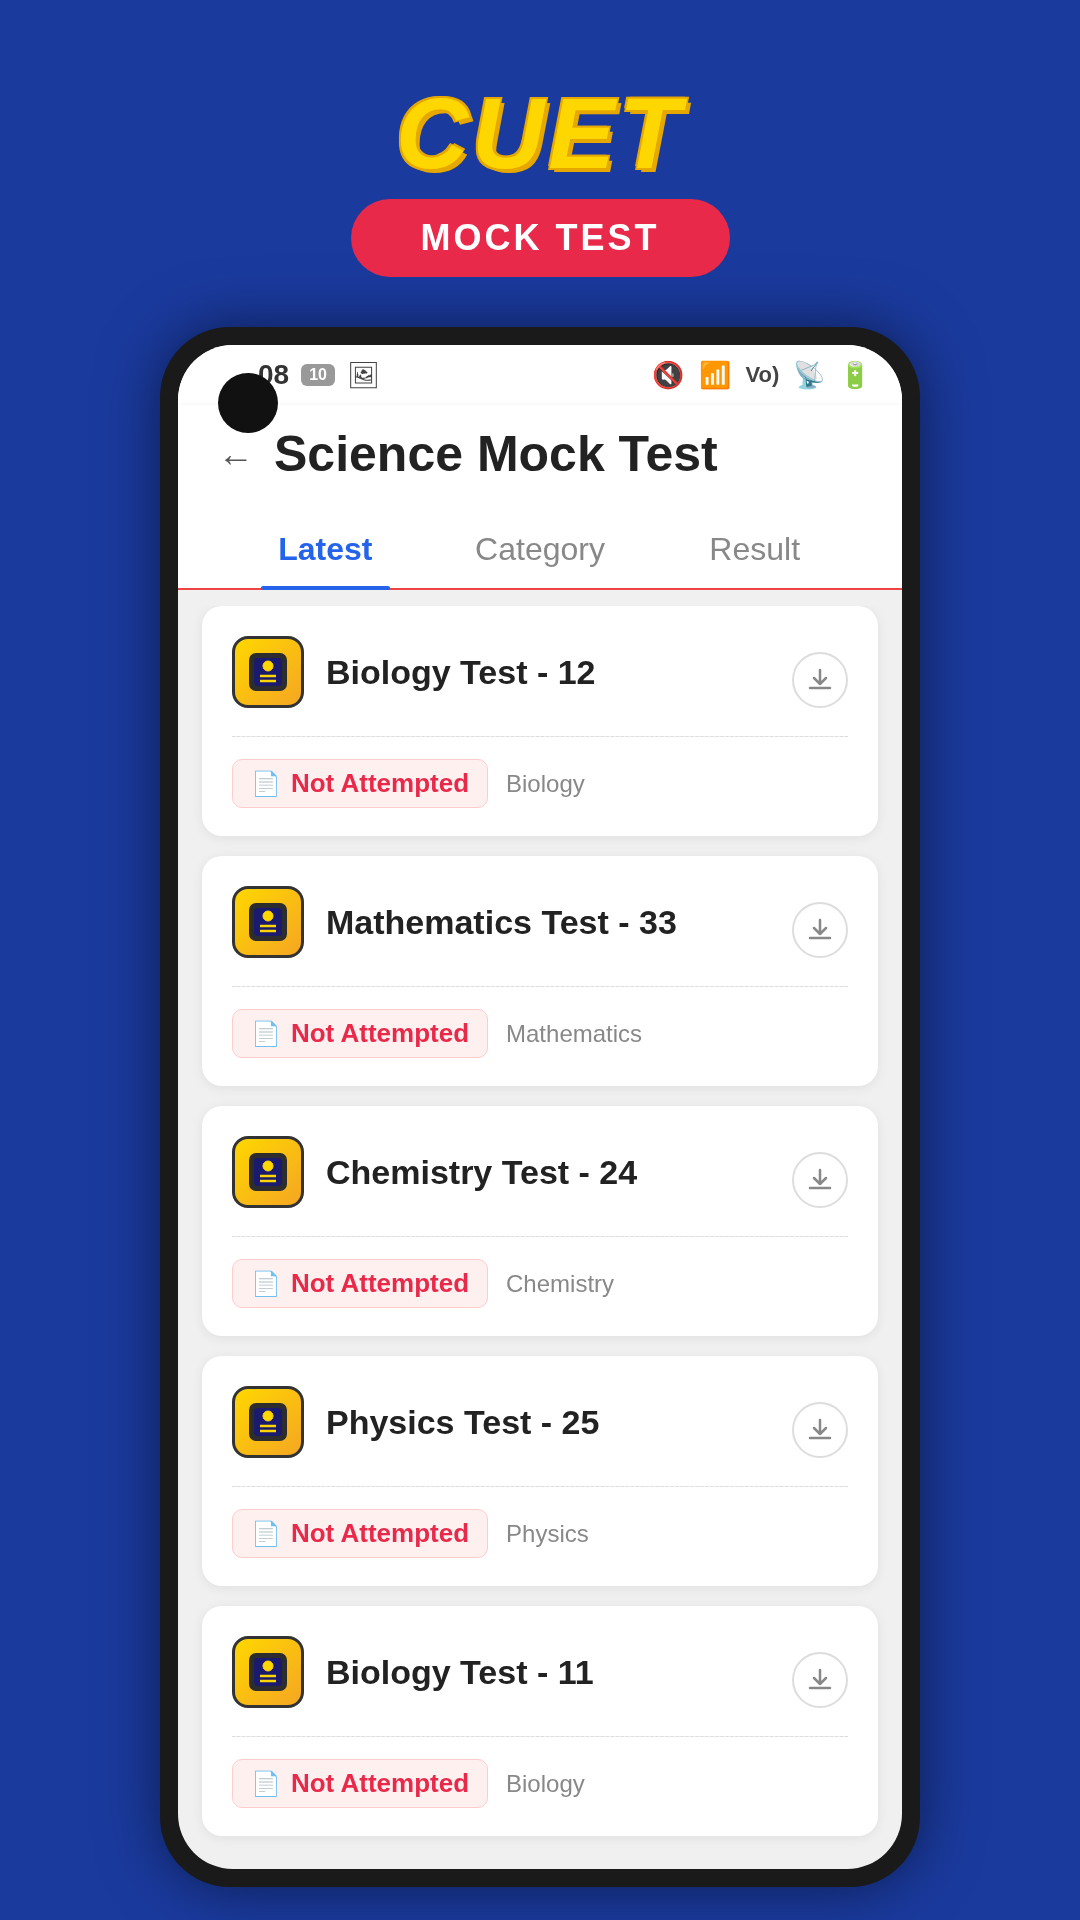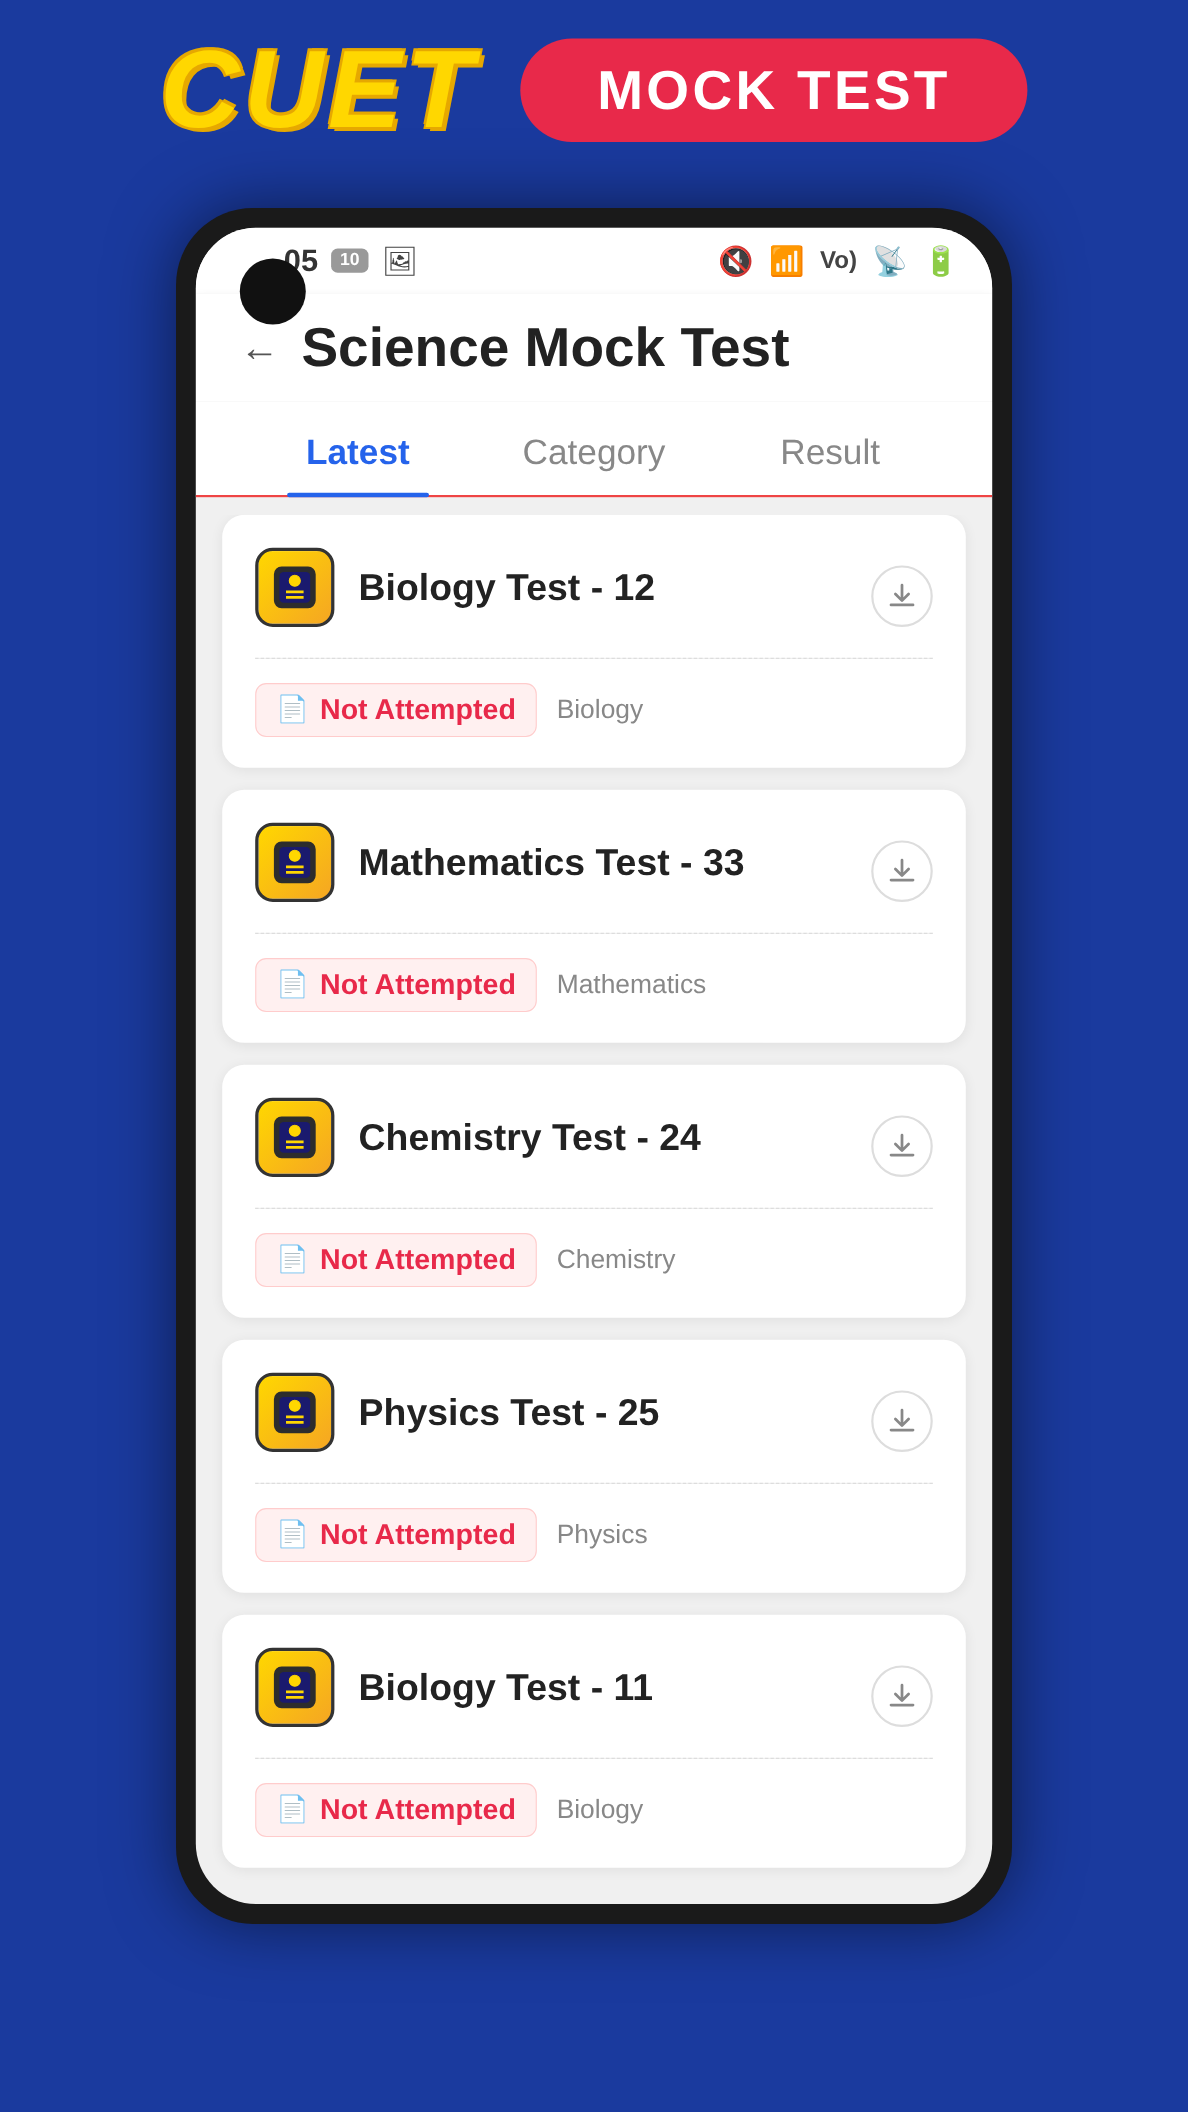--- a/index.html
+++ b/index.html
@@ -11,41 +11,41 @@
       font-family: 'Arial', sans-serif;
       overflow: hidden;
       display: flex;
       flex-direction: column;
       align-items: center;
     }
 
     
     .top-branding {
       display: flex;
-      flex-direction: row;
-      align-items: center;
-      padding-top: 24px;
-      gap: 39px;
+      flex-direction: column;
+      align-items: center;
+      padding-top: 76px;
+      gap: 8px;
       z-index: 2;
     }
 
     .cuet-logo {
       font-size: 100px;
       font-weight: 900;
       color: #FFD700;
       font-style: italic;
       letter-spacing: 4px;
       text-shadow: 4px 4px 0px #e6a800, -2px -2px 0px #e6a800, 2px -2px 0px #e6a800, -2px 2px 0px #e6a800;
       font-family: 'Arial Black', sans-serif;
     }
 
     .mock-test-badge {
       background: #e8294a;
       color: white;
-      font-size: 50px;
+      font-size: 36px;
       font-weight: 800;
       letter-spacing: 3px;
       padding: 18px 70px;
       border-radius: 50px;
     }
 
     
     .phone-frame {
       width: 760px;
       height: 1560px;
@@ -284,21 +284,21 @@
   <div class="mock-test-badge">MOCK TEST</div>
 </div>
 
 <div class="phone-frame">
   <div class="phone-screen">
 
     <div class="camera-notch"></div>
 
     <div class="status-bar">
       <div class="status-left">
-        <span class="status-time">05</span>
+        <span class="status-time">08</span>
         <span class="status-badge-num">10</span>
         <span class="status-icon">🖼</span>
       </div>
       <div class="status-right">
         <span class="status-icon">🔇</span>
         <span class="status-icon">📶</span>
         <span class="status-icon" style="font-size:22px;font-weight:700;color:#444;">Vo)</span>
         <span class="status-icon">📡</span>
         <span class="status-icon">🔋</span>
       </div>

